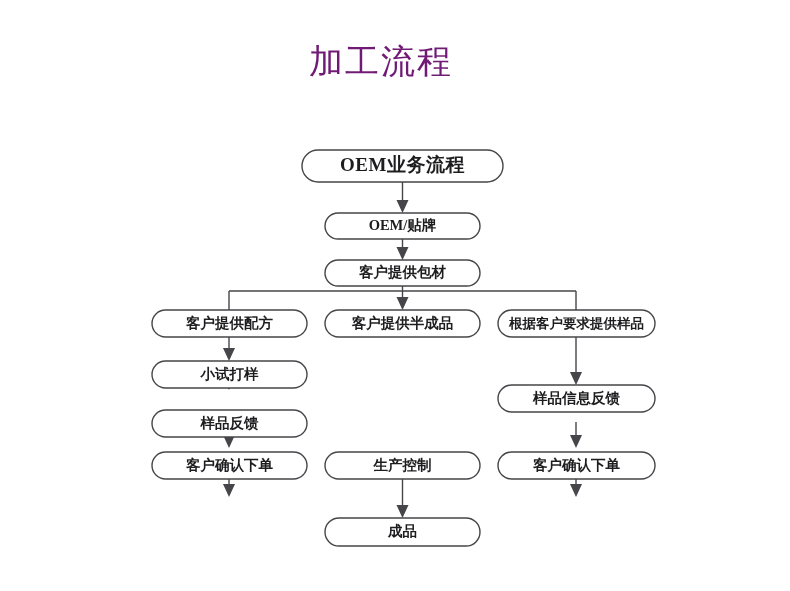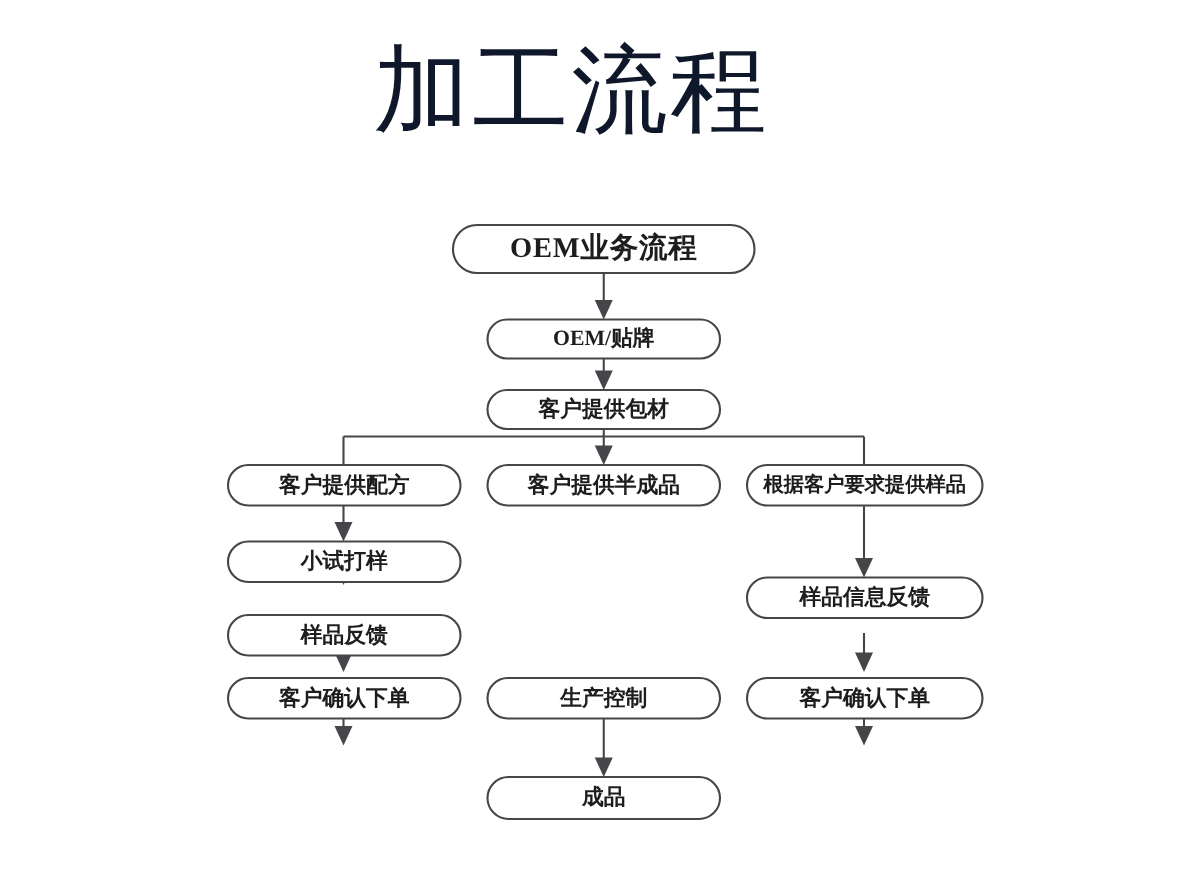--- a/index.html
+++ b/index.html
@@ -20,24 +20,24 @@
     height: 591px;
     background: #ffffff;
   }
   #page-title {
     position: absolute;
     left: 0;
     top: 30px;
     width: 762px;
     text-align: center;
     font-family: "DejaVu Sans", "Liberation Sans", sans-serif;
-    font-size: 64px;
+    font-size: 34px;
     line-height: 62px;
     font-weight: 400;
-    color: #0f172a;
+    color: #701a75;
     letter-spacing: 2px;
   }
   #flowchart-svg {
     position: absolute;
     left: 0;
     top: 0;
   }
   .node-rect {
     fill: #ffffff;
     stroke: #46464a;

